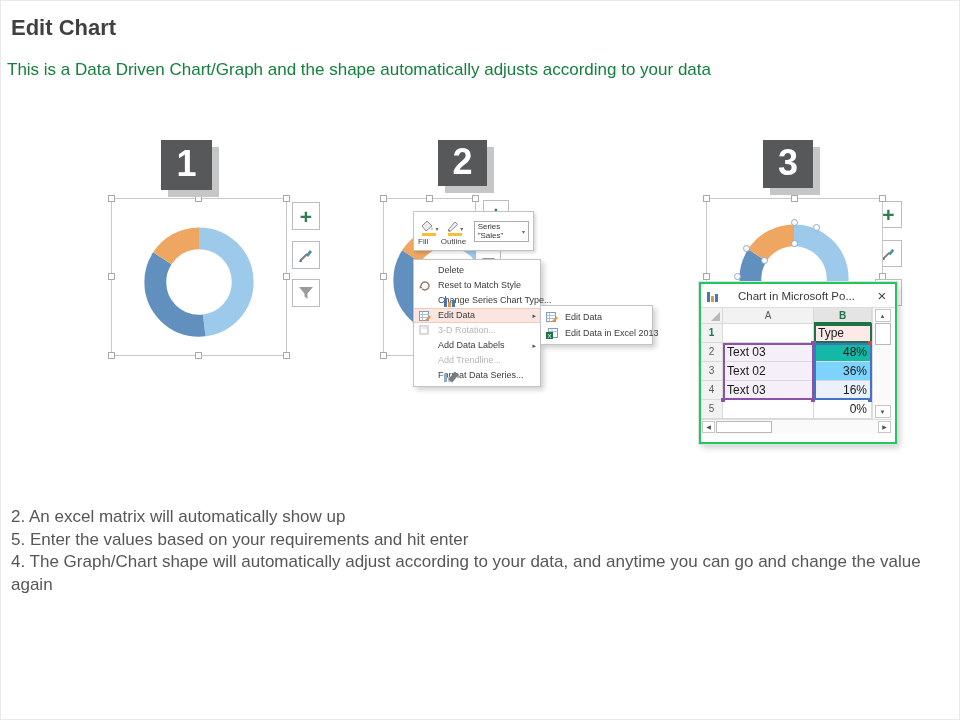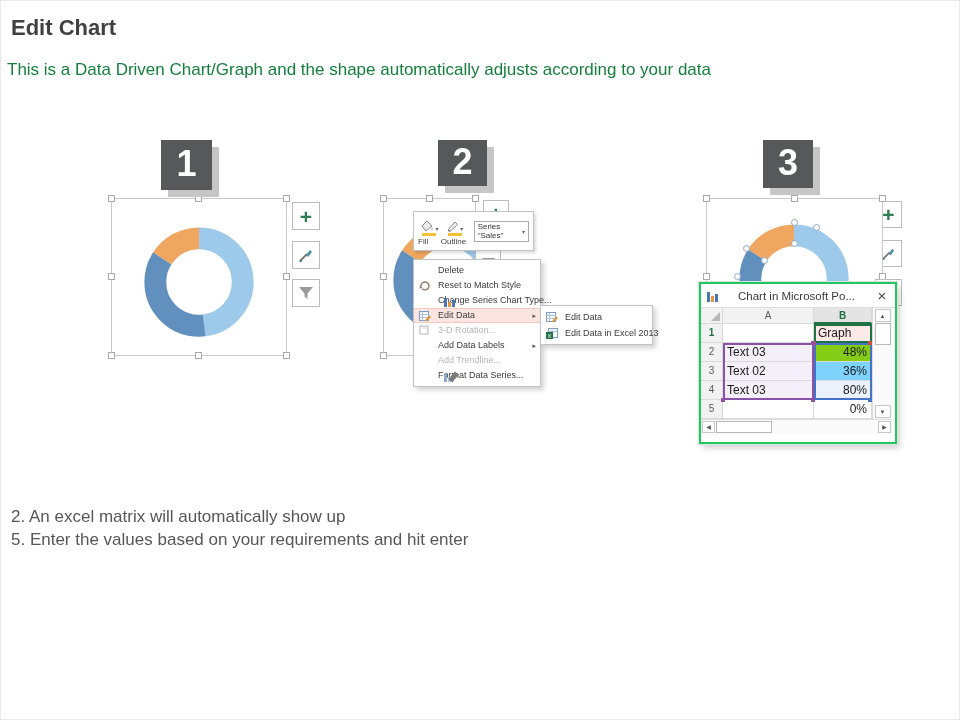--- a/index.html
+++ b/index.html
@@ -369,39 +369,39 @@
           <div class="xl-hdr hrow c0" style="position:relative;">
               <span class="corner-tri"></span>
             </div>
           <div class="xl-hdr hrow cA">A</div>
           <div class="xl-hdr hrow cB hdr-sel" style="border-bottom:2px solid #1f7246;">B</div>
         </div>
 
         <div class="xl-row">
           <div class="xl-hdr drow c0 rownum-sel">1</div>
           <div class="xl-cell drow cA cell-a"></div>
-          <div class="xl-cell drow cB cell-a" style="background:#fce9e8;">Graph</div>
+          <div class="xl-cell drow cB cell-a" style="background:#fce9e8;">Type</div>
         </div>
 
         <div class="xl-row">
           <div class="xl-hdr drow c0">2</div>
           <div class="xl-cell drow cA cell-a" style="background:#f4eff8;">Text 03</div>
-          <div class="xl-cell drow cB cell-b" style="background:#84cc16;">48%</div>
+          <div class="xl-cell drow cB cell-b" style="background:#14b8a6;">48%</div>
         </div>
 
         <div class="xl-row">
           <div class="xl-hdr drow c0">3</div>
           <div class="xl-cell drow cA cell-a" style="background:#f4eff8;">Text 02</div>
           <div class="xl-cell drow cB cell-b" style="background:#7dd3fc;">36%</div>
         </div>
 
         <div class="xl-row">
           <div class="xl-hdr drow c0">4</div>
           <div class="xl-cell drow cA cell-a" style="background:#f4eff8;">Text 03</div>
-          <div class="xl-cell drow cB cell-b" style="background:#eaf1fb;">80%</div>
+          <div class="xl-cell drow cB cell-b" style="background:#eaf1fb;">16%</div>
         </div>
 
         <div class="xl-row">
           <div class="xl-hdr drow c0">5</div>
           <div class="xl-cell drow cA cell-a"></div>
           <div class="xl-cell drow cB cell-b">0%</div>
         </div>
 
         <div class="ovl" style="left:113px;top:16px;width:58px;height:19px;border:2px solid #1f7246;"></div>
         <span class="sq" style="left:111px;top:33px;background:#c94f43;"></span>
@@ -426,15 +426,16 @@
       <div class="scr-btn scr-h"><span>◀</span></div>
       <div class="thumb-h"></div>
       <div class="spacer"></div>
       <div class="scr-btn scr-h"><span>▶</span></div>
     </div>
   </div>
 
   <div class="abs instructions">
     <div>2. An excel matrix will automatically show up</div>
     <div>5. Enter the values based on your requirements and hit enter</div>
+    <div>4. The Graph/Chart shape will automatically adjust according to your data, and anytime you can go and change the value again</div>
   </div>
 
 </div>
 
 </body></html>

